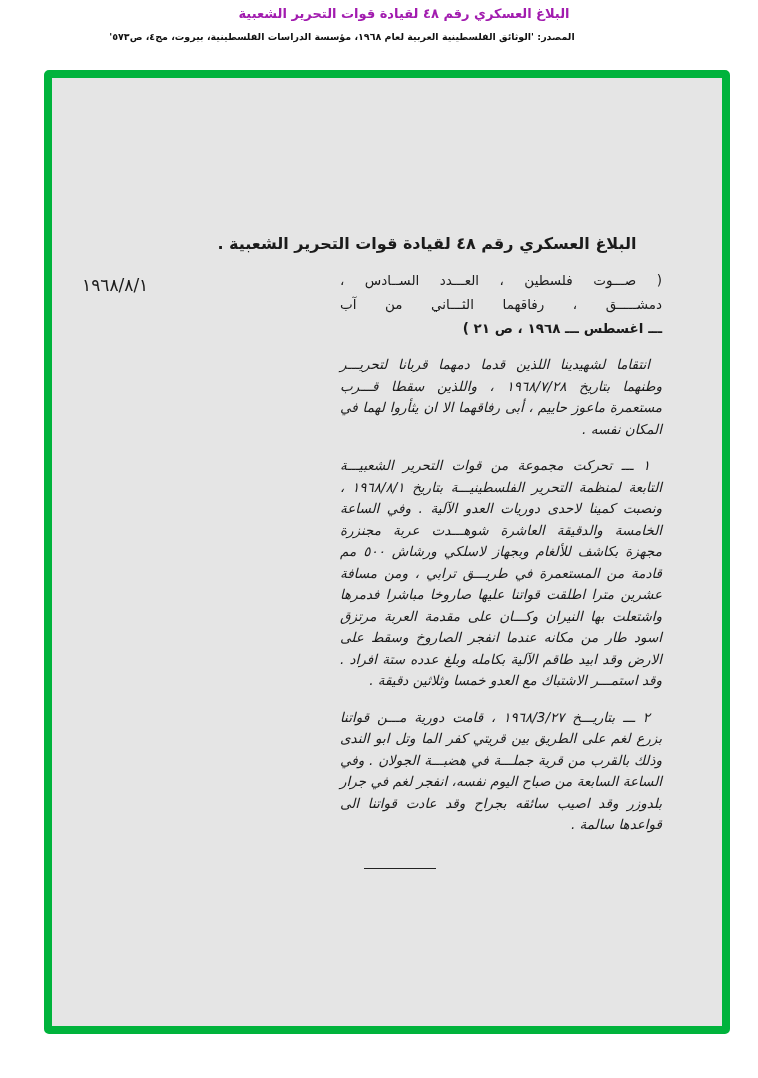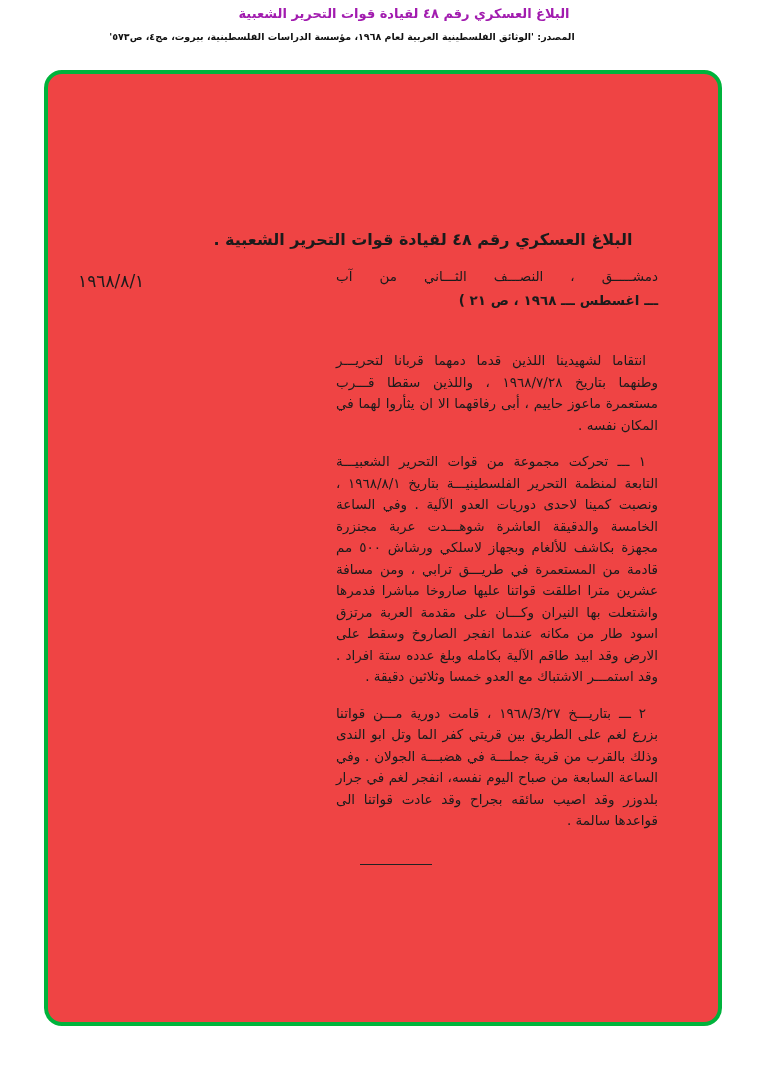--- a/index.html
+++ b/index.html
@@ -17,23 +17,23 @@
     font-weight: bold; font-size: 13px; color: #a21caf; margin-left: 25px;
   }
   .hdr-source {
     position: absolute; top: 31px; left: 0; width: 684px;
     text-align: center; direction: rtl;
     font-weight: bold; font-size: 9.5px; color: #111;
   }
   .frame {
     position: absolute; top: 70px; left: 44px;
     width: 670px; height: 948px;
-    border: 4px solid #a21caf;
-    border-radius: 18px;
-    background: #ef4444;
+    border: 8px solid #a21caf;
+    border-radius: 5px;
+    background: #e5e5e5;
   }
   .doc-title {
     position: absolute; top: 156px; left: 150px; width: 450px;
     text-align: center; direction: rtl;
     font-weight: bold; font-size: 16px;
   }
   .doc-date {
     position: absolute; top: 197px; left: 30px;
     direction: rtl; font-size: 17px;
   }
@@ -41,21 +41,21 @@
     position: absolute; top: 190px; right: 60px; width: 322px;
     direction: rtl; font-size: 13.5px; line-height: 24px;
   }
   .cit-line { text-align: justify; text-align-last: justify; }
   .cit-last { text-align-last: right; font-weight: bold; }
   .body-col {
     position: absolute; top: 276px; right: 60px; width: 322px;
     direction: rtl; font-size: 13.5px; line-height: 21.5px;
     text-align: justify;
   }
-  .para { margin: 0 0 15px 0; text-indent: 12px; }
+  .para { margin: 0 0 15px 0; text-indent: 12px; font-style: italic; }
   .divider {
     position: absolute; top: 790px; right: 286px; width: 72px;
     border-top: 1.5px solid #222222;
   }
 </style>
 </head>
 <body>
 
 <div class="page">
 
@@ -63,21 +63,22 @@
 
   <div class="hdr-source">المصدر: 'الوثائق الفلسطينية العربية لعام ١٩٦٨، مؤسسة الدراسات الفلسطينية، بيروت، مج٤، ص٥٧٣'</div>
 
   <div class="frame" style="border-color: rgb(0, 179, 60);">
 
     <div class="doc-title">البلاغ العسكري رقم ٤٨ لقيادة قوات التحرير الشعبية .</div>
 
     <div class="doc-date">١٩٦٨/٨/١</div>
 
     <div class="citation">
-      <div class="cit-line">دمشـــــق ، النصـــف الثـــاني من آب</div>
+      <div class="cit-line">( صـــوت فلسطين ، العـــدد الســادس ،</div>
+      <div class="cit-line">دمشـــــق ، رفاقهما الثـــاني من آب</div>
       <div class="cit-line cit-last">ـــ اغسطس ـــ ١٩٦٨ ، ص ٢١ )</div>
     </div>
 
     <div class="body-col">
       <p class="para">انتقاما لشهيدينا اللذين قدما دمهما قربانا لتحريـــر وطنهما بتاريخ ١٩٦٨/٧/٢٨ ، واللذين سقطا قـــرب مستعمرة ماعوز حاييم ، أبى رفاقهما الا ان يثأروا لهما في المكان نفسه .</p>
       <p class="para">١ ـــ تحركت مجموعة من قوات التحرير الشعبيـــة التابعة لمنظمة التحرير الفلسطينيـــة بتاريخ ١٩٦٨/٨/١ ، ونصبت كمينا لاحدى دوريات العدو الآلية . وفي الساعة الخامسة والدقيقة العاشرة شوهـــدت عربة مجنزرة مجهزة بكاشف للألغام وبجهاز لاسلكي ورشاش ٥٠٠ مم قادمة من المستعمرة في طريـــق ترابي ، ومن مسافة عشرين مترا اطلقت قواتنا عليها صاروخا مباشرا فدمرها واشتعلت بها النيران وكـــان على مقدمة العربة مرتزق اسود طار من مكانه عندما انفجر الصاروخ وسقط على الارض وقد ابيد طاقم الآلية بكامله وبلغ عدده ستة افراد . وقد استمـــر الاشتباك مع العدو خمسا وثلاثين دقيقة .</p>
       <p class="para">٢ ـــ بتاريـــخ ١٩٦٨/3/٢٧ ، قامت دورية مـــن قواتنا بزرع لغم على الطريق بين قريتي كفر الما وتل ابو الندى وذلك بالقرب من قرية جملـــة في هضبـــة الجولان . وفي الساعة السابعة من صباح اليوم نفسه، انفجر لغم في جرار بلدوزر وقد اصيب سائقه بجراح وقد عادت قواتنا الى قواعدها سالمة .</p>
     </div>
 
     <div class="divider"></div>

